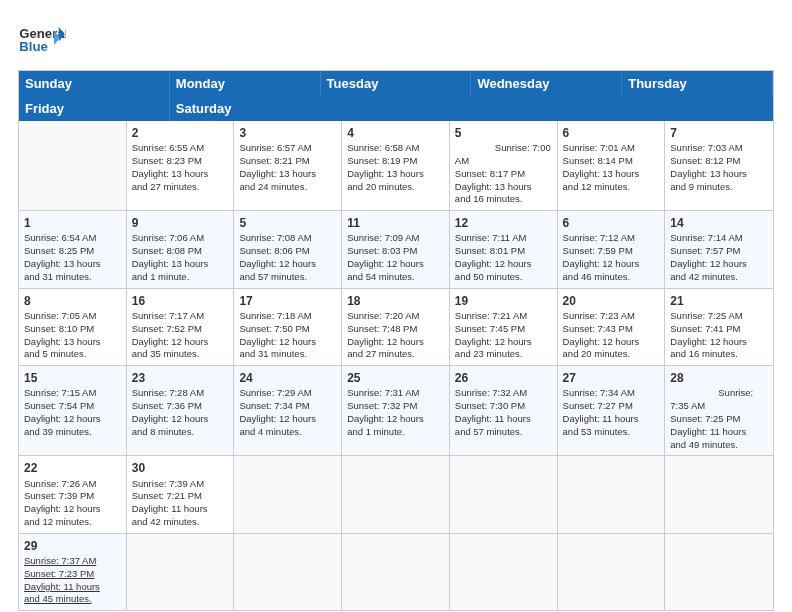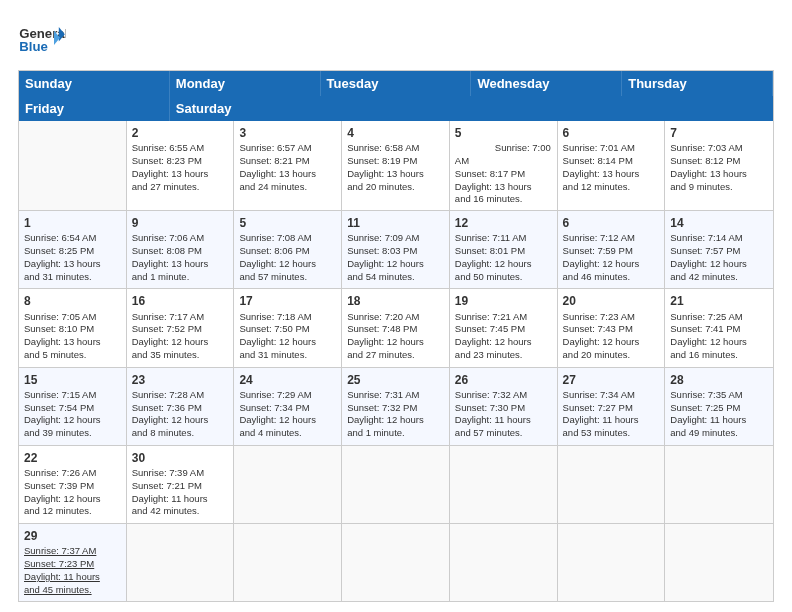--- a/index.html
+++ b/index.html
@@ -236,21 +236,21 @@
 Daylight: 12 hours
 and 1 minute.</span></div>
           <div class="cal-cell"><span class="day-num">26</span><span style="white-space: pre-line;">Sunrise: 7:32 AM
 Sunset: 7:30 PM
 Daylight: 11 hours
 and 57 minutes.</span></div>
           <div class="cal-cell"><span class="day-num">27</span><span style="white-space: pre-line;">Sunrise: 7:34 AM
 Sunset: 7:27 PM
 Daylight: 11 hours
 and 53 minutes.</span></div>
-          <div class="cal-cell"><span class="day-num">28</span><span style="white-space: pre-line;">Sunrise: 7:35 AM
+          <div class="cal-cell"><span class="day-num">28</span><span style="white-space: pre-line; margin-left: 48px;">Sunrise: 7:35 AM
 Sunset: 7:25 PM
 Daylight: 11 hours
 and 49 minutes.</span></div>
         </div>
         <div class="cal-row">
           <div class="cal-cell"><span class="day-num">22</span><span style="white-space: pre-line;">Sunrise: 7:26 AM
 Sunset: 7:39 PM
 Daylight: 12 hours
 and 12 minutes.</span></div>
           <div class="cal-cell"><span class="day-num">30</span><span style="white-space: pre-line;">Sunrise: 7:39 AM

